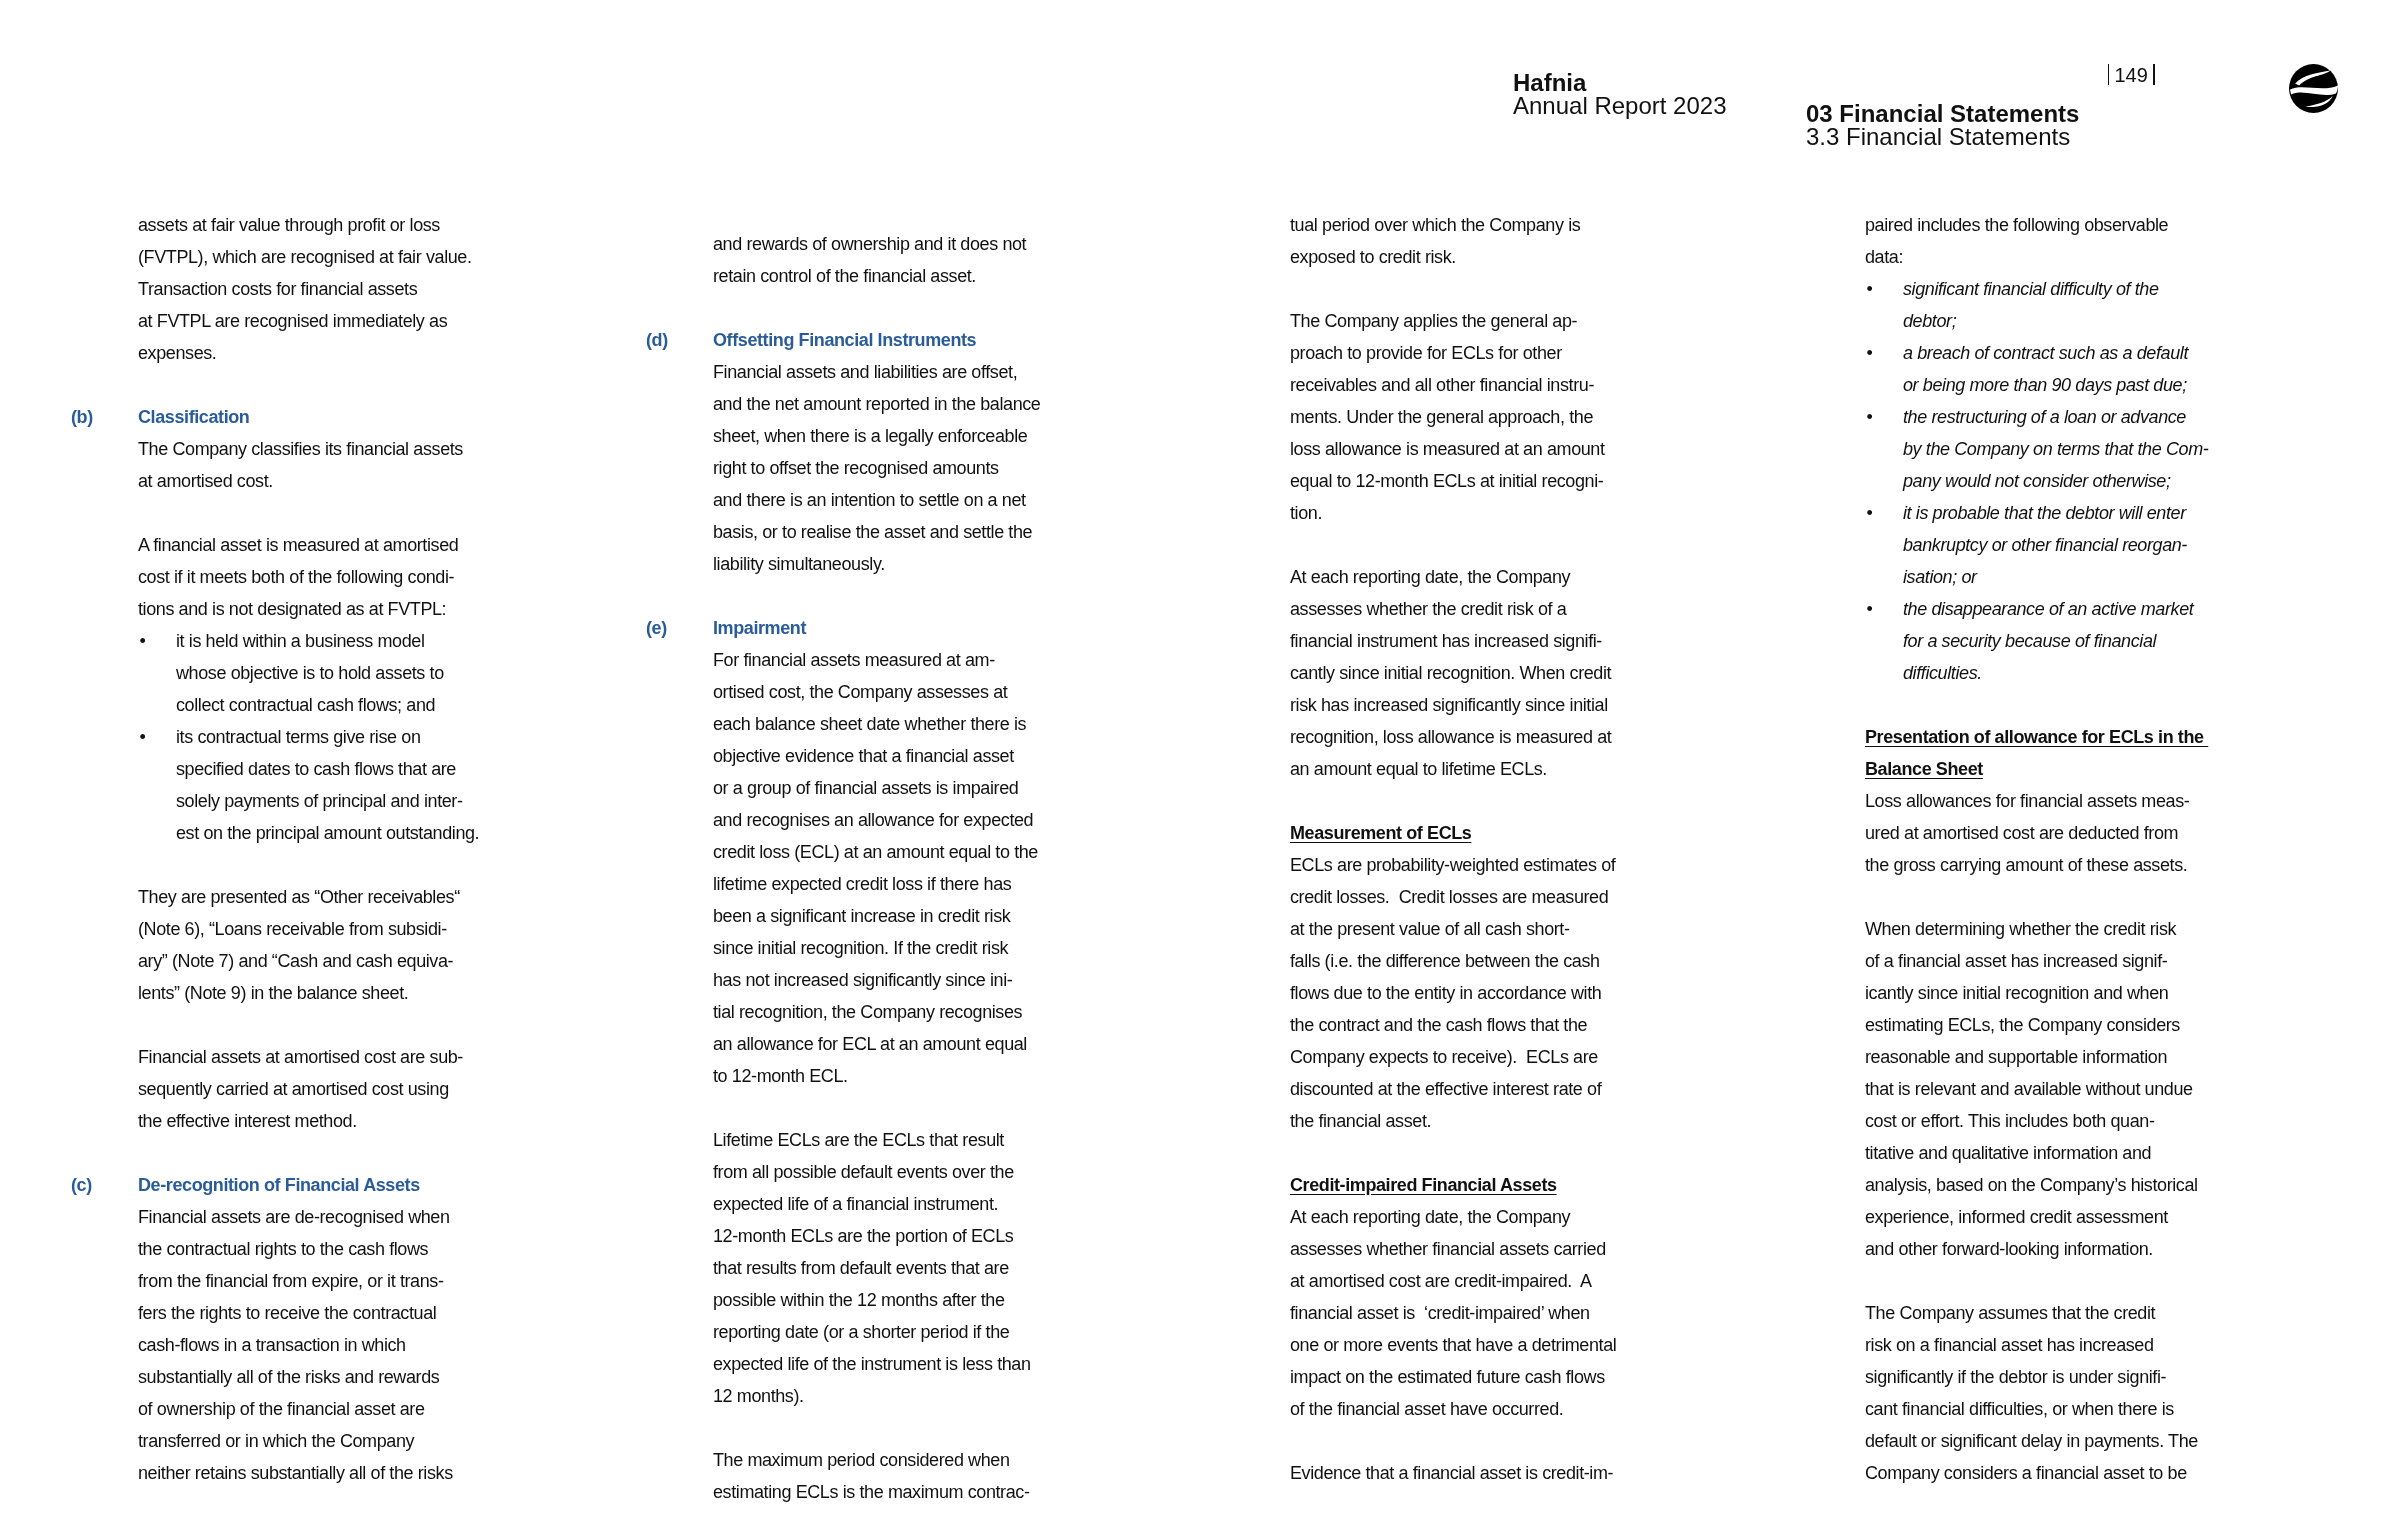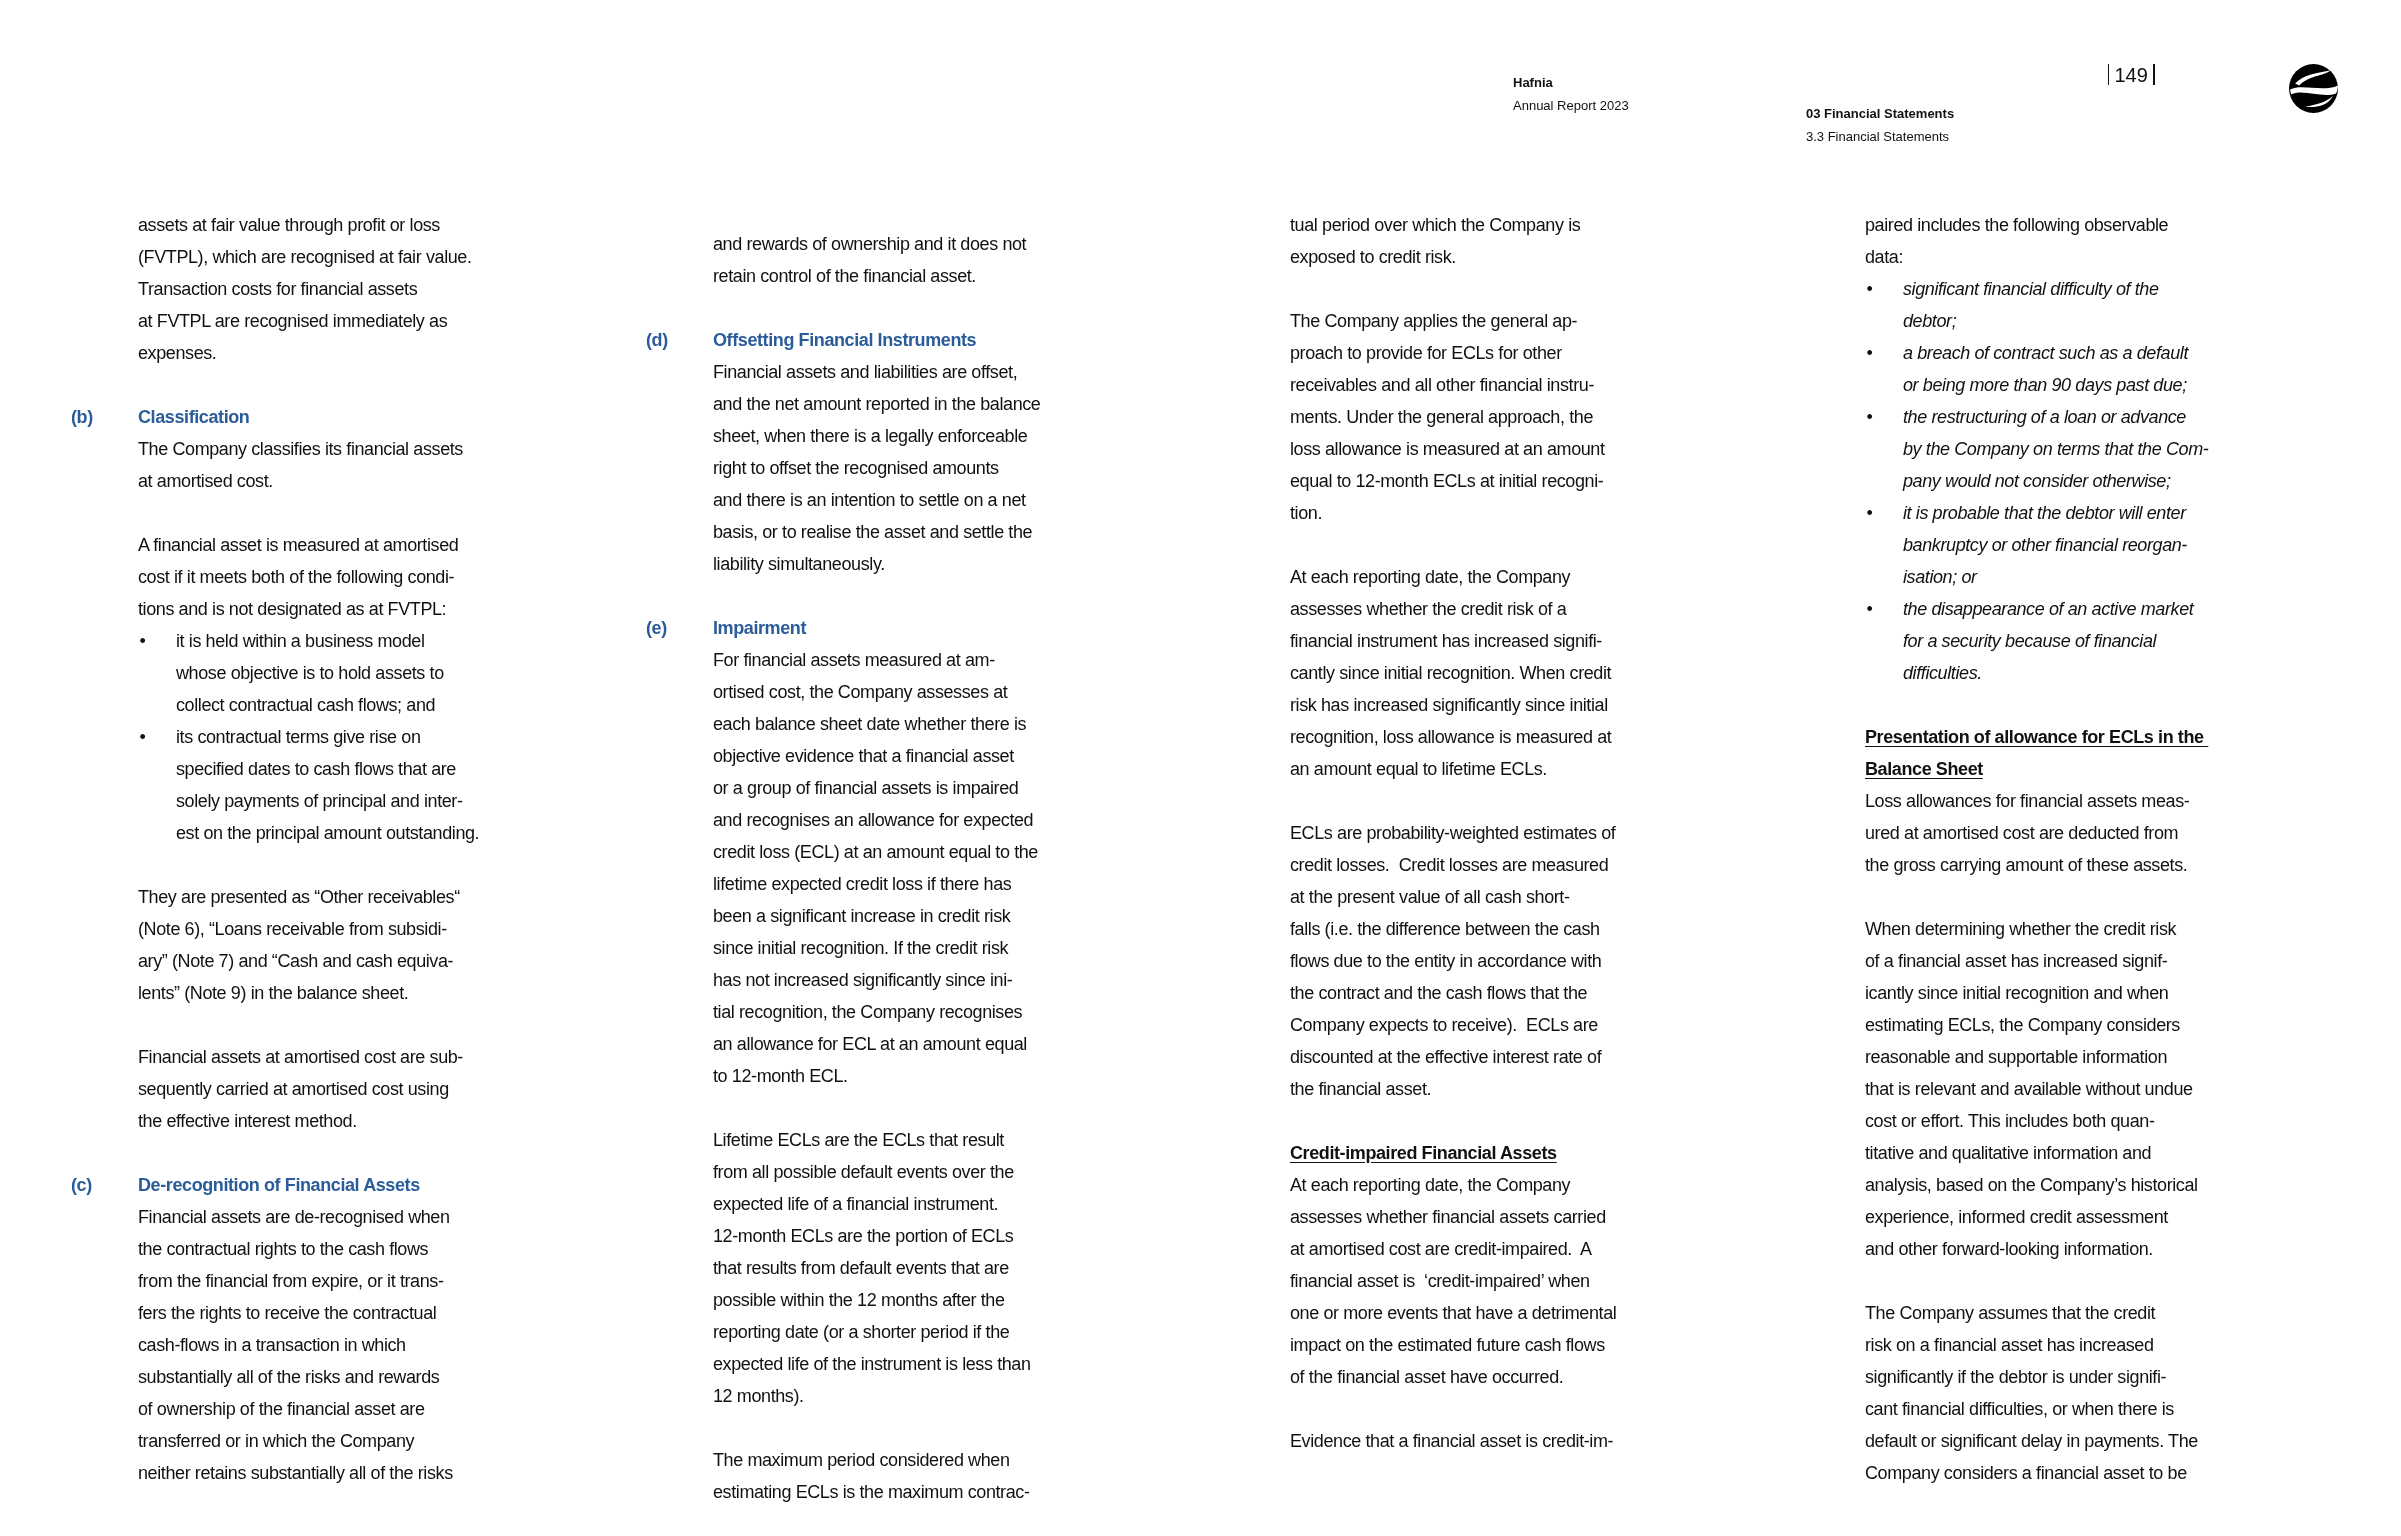--- a/index.html
+++ b/index.html
@@ -1,21 +1,21 @@
 <!DOCTYPE html>
 <html style="font-size:11px"><head>
 <meta charset="utf-8">
 <style>
   html, body { margin: 0; padding: 0; background: #ffffff; }
   body {
     width: 2401px; height: 1537px; position: relative; overflow: hidden;
     font-family: "Liberation Sans", "DejaVu Sans", sans-serif;
     color: #111111;
   }
-  .hdr { position: absolute; font-size: 13px; line-height: 23px; color: #111; }
+  .hdr { position: absolute; font-size: 24px; line-height: 23px; color: #111; }
   .hdr .b { font-weight: bold; display: block; }
   .hdr .r { display: block; }
   #hdr-company { left: 1513px; top: 71px; }
   #hdr-section { left: 1806px; top: 72px; margin-top: 30px; }
   #hdr-page { left: 2102px; top: 64px; font-size: 20px; }
   #hdr-page .bar { display: inline-block; width: 1.4px; height: 20.5px; background: #111; vertical-align: -2.7px; margin: 0 5.5px; }
   #logo { position: absolute; left: 2288px; top: 63px; width: 51px; height: 51px; }
 
   .col { position: absolute; top: 209px; width: 493px; font-size: 18px; line-height: 32px; letter-spacing: -0.4px; }
   #col1 { left: 138px; }
@@ -200,20 +200,21 @@
   <div>
       <span class="line">At each reporting date, the Company</span>
       <span class="line">assesses whether the credit risk of a</span>
       <span class="line">financial instrument has increased signifi-</span>
       <span class="line">cantly since initial recognition. When credit</span>
       <span class="line">risk has increased significantly since initial</span>
       <span class="line">recognition, loss allowance is measured at</span>
       <span class="line">an amount equal to lifetime ECLs.</span>
     </div>
   <div class="gap"></div>
+  <span class="sub-title">Measurement of ECLs</span>
   <div>
       <span class="line">ECLs are probability-weighted estimates of</span>
       <span class="line">credit losses.  Credit losses are measured</span>
       <span class="line">at the present value of all cash short-</span>
       <span class="line">falls (i.e. the difference between the cash</span>
       <span class="line">flows due to the entity in accordance with</span>
       <span class="line">the contract and the cash flows that the</span>
       <span class="line">Company expects to receive).  ECLs are</span>
       <span class="line">discounted at the effective interest rate of</span>
       <span class="line">the financial asset.</span>

